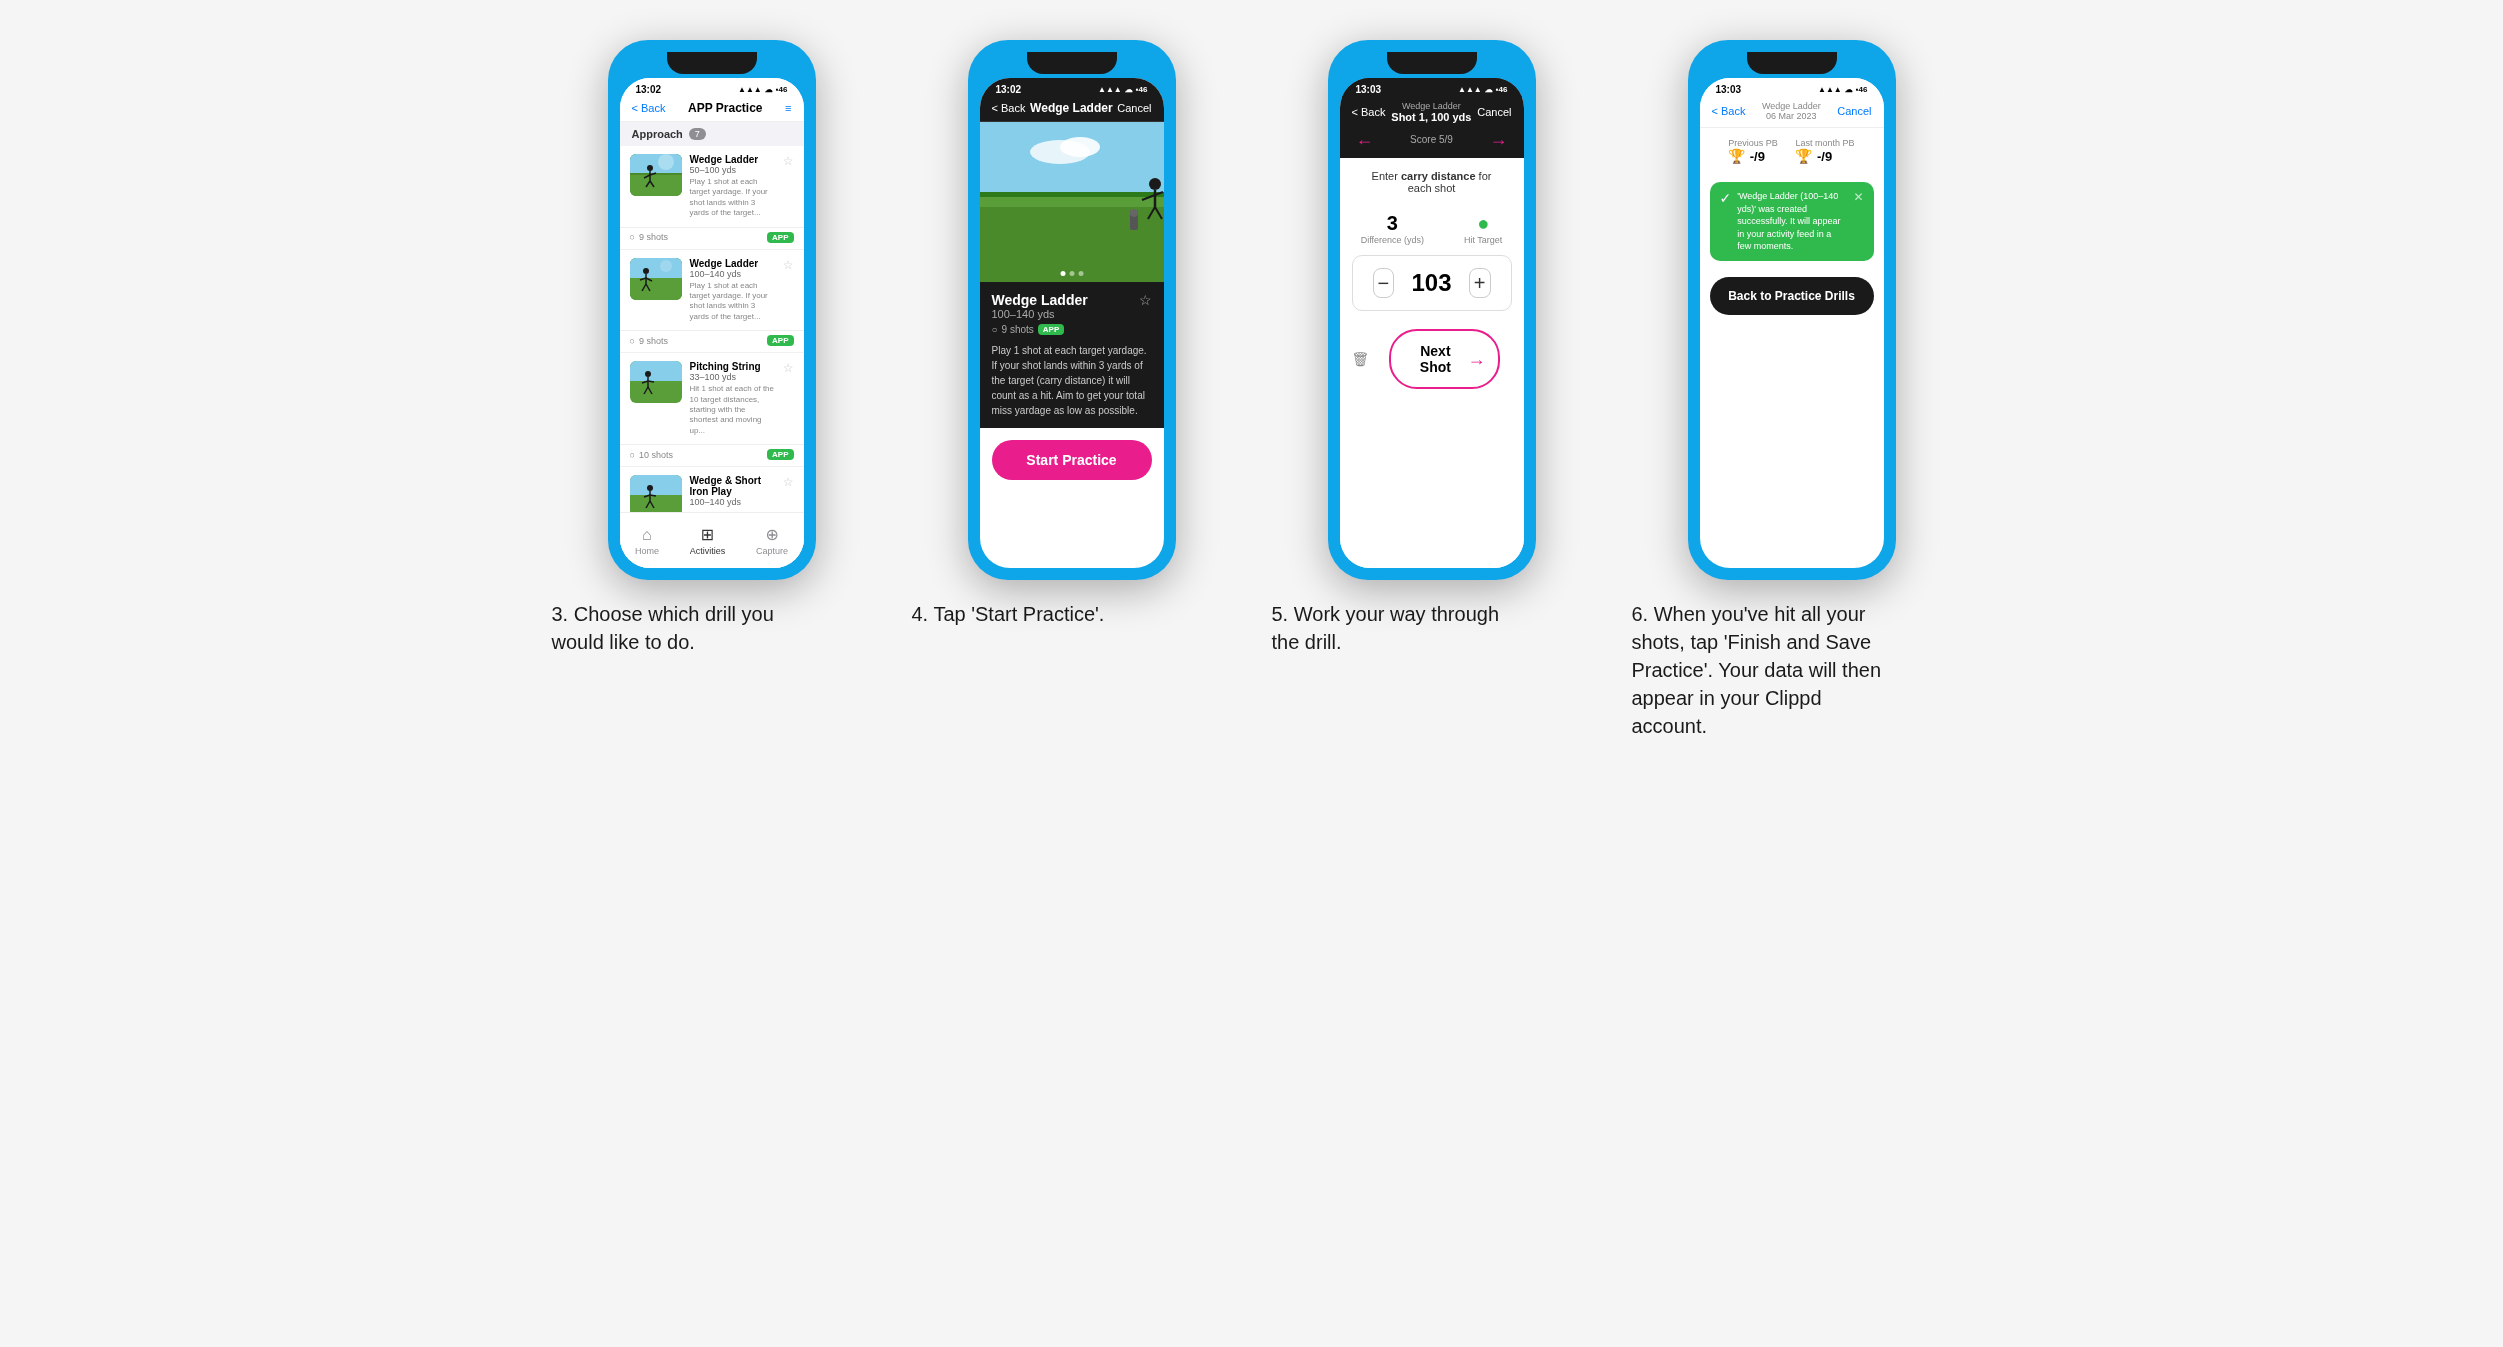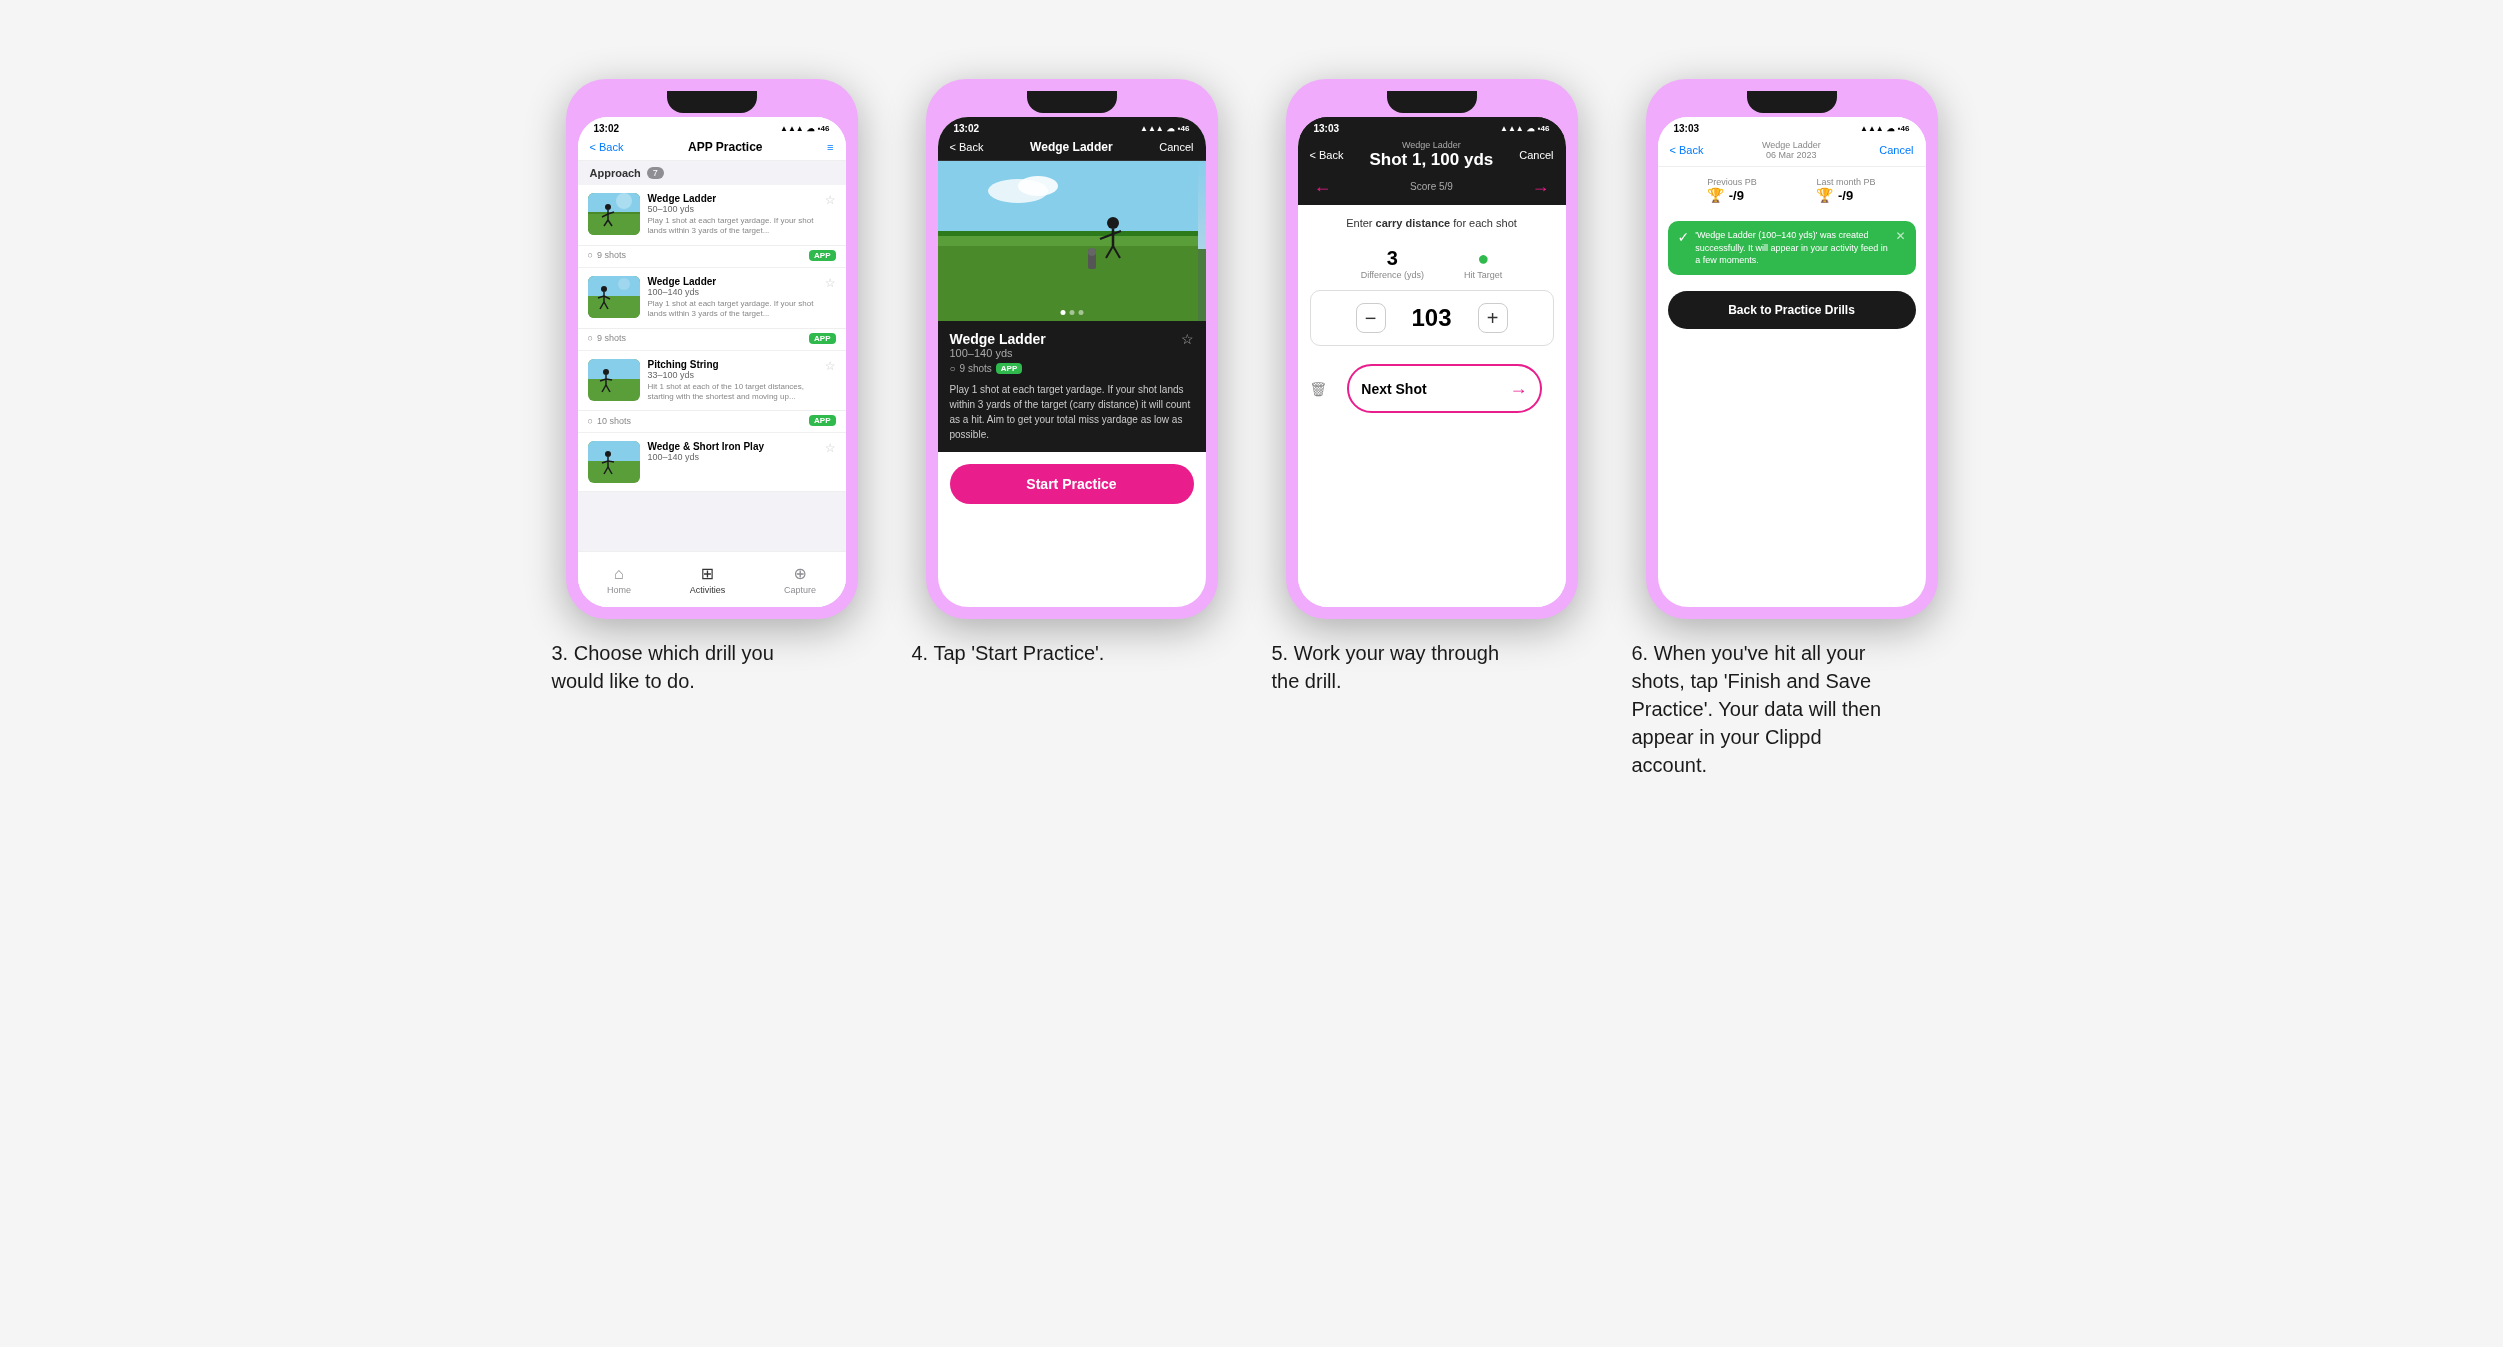--- a/index.html
+++ b/index.html
@@ -20,29 +20,28 @@
     }
     .step-col {
       display: flex;
       flex-direction: column;
       align-items: flex-start;
       gap: 20px;
       flex: 1;
     }
     
     .phone-frame {
-      width: 292px;
+      width: 208px;
       min-height: 520px;
-      background: #f0abfc;
+      background: #0ea5e9;
       border-radius: 40px;
       padding: 12px;
       box-shadow: 0 10px 40px rgba(0,0,0,0.3);
       position: relative;
       align-self: center;
-      margin-top: 39px;
     }
     .phone-notch {
       width: 90px;
       height: 22px;
       background: #1a1a1a;
       border-radius: 0 0 16px 16px;
       margin: 0 auto 4px;
       position: relative;
       z-index: 10;
     }
@@ -564,21 +563,21 @@
               <div class="status-icons">
                 <span>▲▲▲</span>
                 <span>☁</span>
                 <span>▪46</span>
               </div>
             </div>
             <div style="display:flex;align-items:center;justify-content:space-between;padding:4px 12px 4px;">
               <span style="color:#fff;font-size:11px;">&lt; Back</span>
               <div style="text-align:center;">
                 <div style="font-size:9px;color:#aaa;">Wedge Ladder</div>
-                <div style="font-size:17px;font-weight:600;color:#fff;">Shot 1, 100 yds</div>
+                <div style="font-size:11px;font-weight:600;color:#fff;">Shot 1, 100 yds</div>
               </div>
               <span style="color:#fff;font-size:11px;">Cancel</span>
             </div>
             <div style="display:flex;align-items:center;justify-content:space-between;padding:2px 16px 8px;">
               <span style="color:#e91e8c;font-size:18px;">←</span>
               <span style="font-size:10px;color:#aaa;">Score 5/9</span>
               <span style="color:#e91e8c;font-size:18px;">→</span>
             </div>
           </div>
           <div style="background:#fff;flex:1;">

